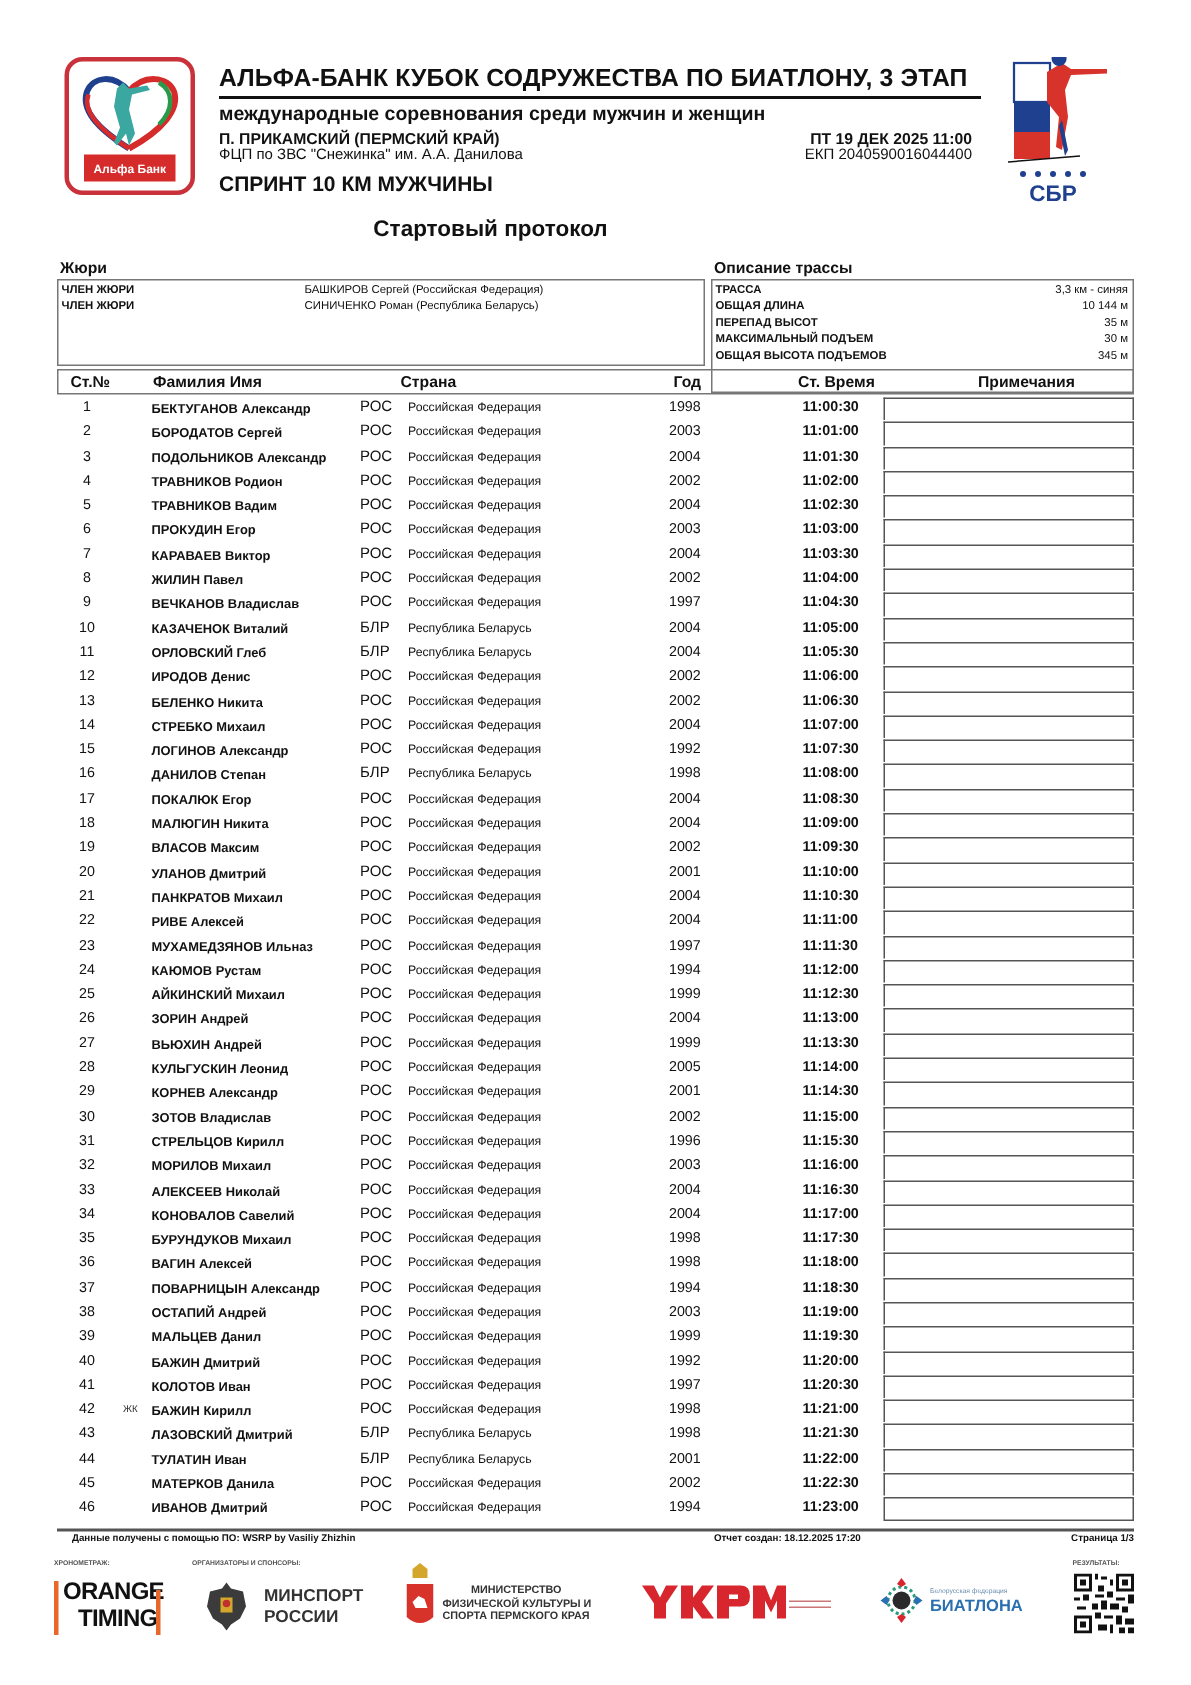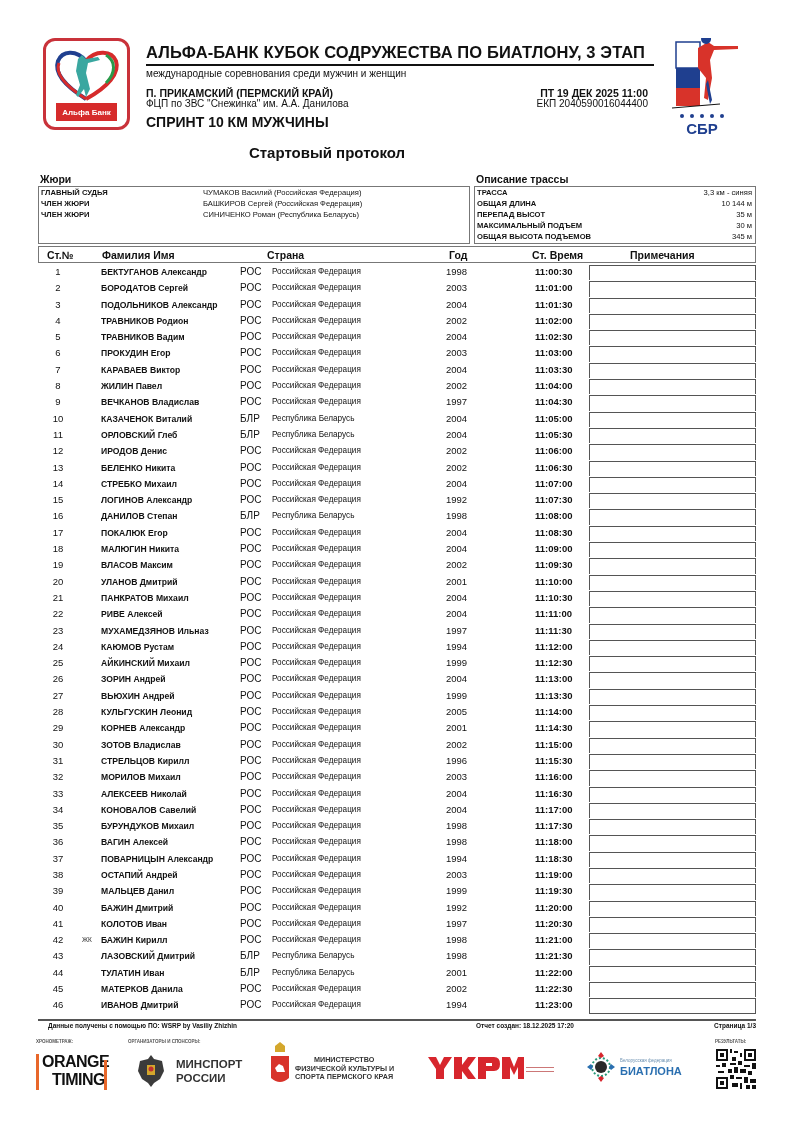--- a/index.html
+++ b/index.html
@@ -5,36 +5,36 @@
   * { box-sizing: border-box; margin: 0; padding: 0; }
   html, body { width: 794px; height: 1123px; background: #ffffff; overflow: hidden; }
   body { position: relative; font-family: "Liberation Sans", sans-serif; color: #111; }
   .abs { position: absolute; }
 
   
   .logo-left { left: 43px; top: 38px; width: 87px; height: 92px; border: 3px solid #c9323a; border-radius: 12px; background: #fff; overflow: hidden; }
   .logo-right { left: 668px; top: 38px; width: 76px; height: 100px; }
   .title { left: 146px; top: 43px; font-size: 16.5px; font-weight: bold; letter-spacing: 0.1px; white-space: nowrap; }
   .title-rule { left: 146px; top: 64px; width: 508px; height: 2px; background: #111; }
-  .subtitle { left: 146px; top: 68px; font-size: 10px; font-weight: normal; white-space: nowrap; }
+  .subtitle { left: 146px; top: 68px; font-size: 13px; font-weight: bold; white-space: nowrap; }
   .venue { left: 146px; top: 87px; font-size: 10.5px; font-weight: bold; }
   .venue2 { left: 146px; top: 98px; font-size: 10px; }
   .race { left: 146px; top: 114px; font-size: 14px; font-weight: bold; }
   .date { right: 146px; top: 87px; font-size: 10.5px; font-weight: bold; text-align: right; }
   .ekp { right: 146px; top: 98px; font-size: 10px; text-align: right; }
   .doc-title { left: 0; width: 654px; top: 144px; text-align: center; font-size: 15px; font-weight: bold; }
 
   
   .sec-label { font-size: 10.5px; font-weight: bold; }
   .box { border: 1px solid #777; }
   .jury-box { left: 38px; top: 186px; width: 432px; height: 58px; }
   .jury-row { position: relative; height: 11px; font-size: 7.6px; line-height: 11px; }
   .jury-role { position: absolute; left: 2px; font-weight: bold; }
   .jury-name { position: absolute; left: 164px; }
-  .track-box { left: 474px; top: 186px; width: 282px; height: 58px; }
+  .track-box { left: 474px; top: 186px; width: 282px; height: 76px; }
   .track-row { position: relative; height: 11px; font-size: 7.6px; line-height: 11px; }
   .track-label { position: absolute; left: 2px; font-weight: bold; }
   .track-val { position: absolute; right: 3px; }
 
   
   .thead { left: 38px; top: 246px; width: 718px; height: 17px; border: 1px solid #777; font-size: 10.5px; font-weight: bold; padding-left: 20px; }
   .thead span { position: absolute; top: 2px; }
 
   
   .rows { left: 38px; top: 264px; width: 718px; }
@@ -98,24 +98,20 @@
     </g>
     <text x="34" y="96" font-size="15" fill="#1f3f8f" text-anchor="middle" font-weight="bold" font-family="Liberation Sans, sans-serif">СБР</text>
   </svg>
 </div>
 
 <div class="abs doc-title">Стартовый протокол</div>
 
 <div class="abs sec-label" style="left:40px; top:173px;">Жюри</div>
 <div class="abs box jury-box">
   <div class="jury-row">
-      <span class="jury-role">ГЛАВНЫЙ СУДЬЯ</span>
-      <span class="jury-name">ЧУМАКОВ Василий (Российская Федерация)</span>
-    </div>
-  <div class="jury-row">
       <span class="jury-role">ЧЛЕН ЖЮРИ</span>
       <span class="jury-name">БАШКИРОВ Сергей (Российская Федерация)</span>
     </div>
   <div class="jury-row">
       <span class="jury-role">ЧЛЕН ЖЮРИ</span>
       <span class="jury-name">СИНИЧЕНКО Роман (Республика Беларусь)</span>
     </div>
 </div>
 
 <div class="abs sec-label" style="left:476px; top:173px;">Описание трассы</div>
@@ -141,21 +137,21 @@
       <span class="track-val">345 м</span>
     </div>
 </div>
 
 <div class="abs thead">
   <span style="left:8px;">Ст.№</span>
   <span style="left:63px;">Фамилия Имя</span>
   <span style="left:228px;">Страна</span>
   <span style="left:410px;">Год</span>
   <span style="left:493px;">Ст. Время</span>
-  <span style="left:591px;">Примечания</span>
+  <span style="left:613px;">Примечания</span>
 </div>
 
 <div class="abs rows" id="rows">
     <div class="row">
       <span class="c-no">1</span>
       <span class="c-mark"></span>
       <span class="c-name">БЕКТУГАНОВ Александр</span>
       <span class="c-code">РОС</span>
       <span class="c-country">Российская Федерация</span>
       <span class="c-year">1998</span>

